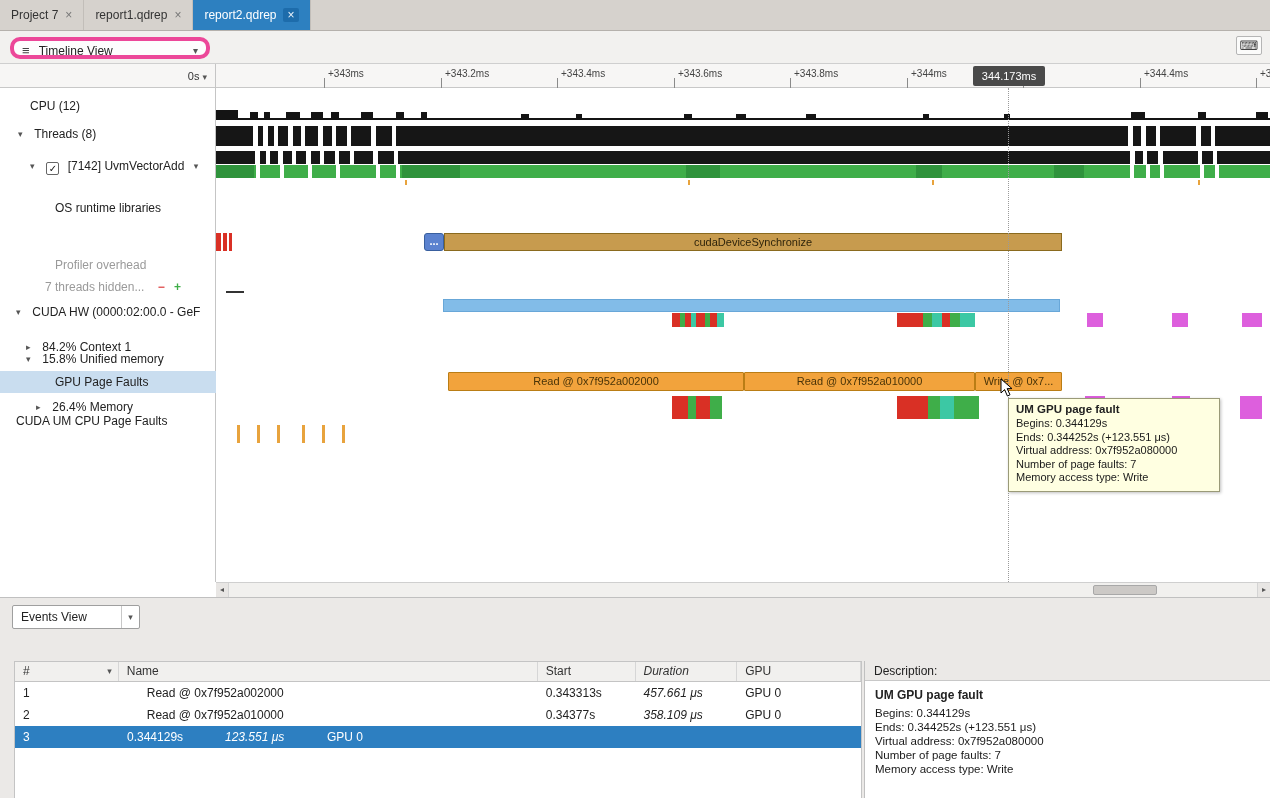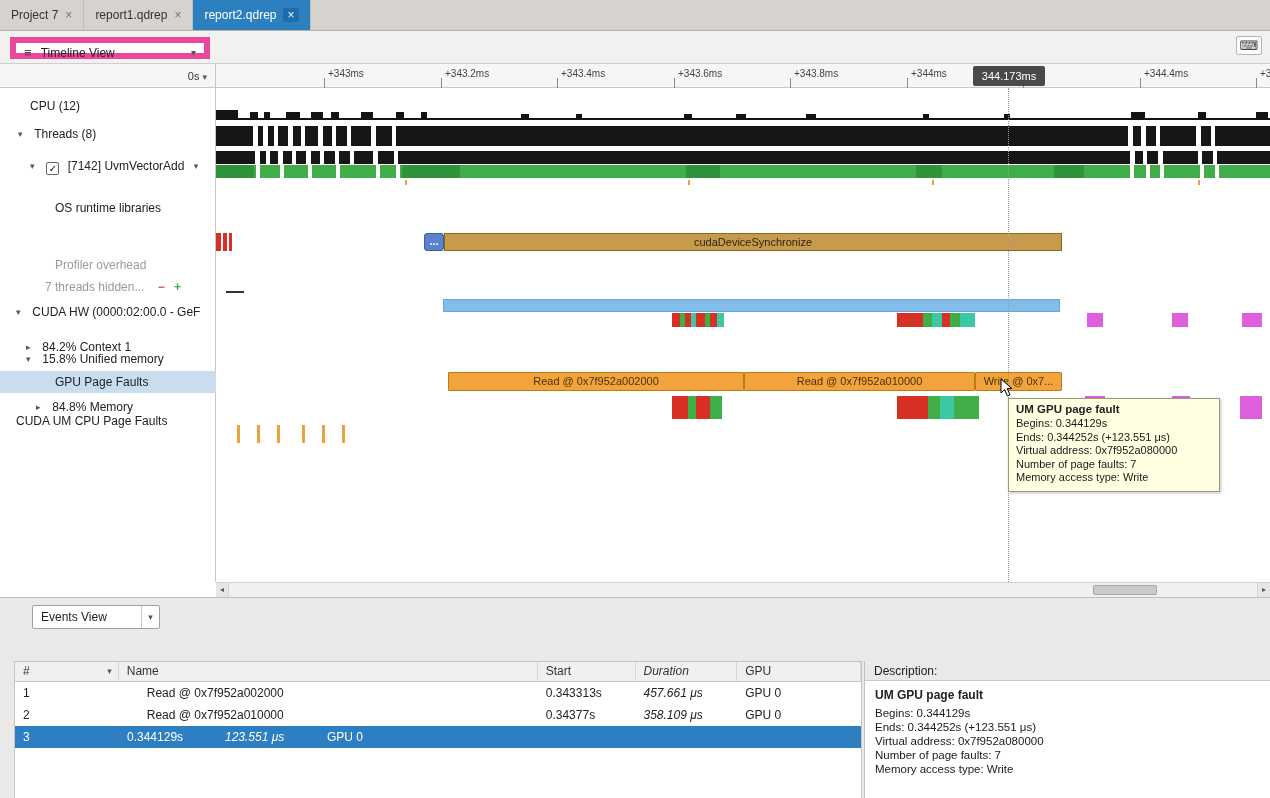--- a/index.html
+++ b/index.html
@@ -9,21 +9,21 @@
 
   
   .tabbar { position:absolute; left:0; top:0; width:1270px; height:31px; background:#d6d2cd; border-bottom:1px solid #b5b1ac; display:flex; }
   .tab { display:flex; align-items:center; gap:7px; padding:0 11px; border-right:1px solid #c2beb9; font-size:12px; color:#333; cursor:default; }
   .tab .x { color:#777; font-size:12px; }
   .tab.active { background:#2d80c0; color:#fff; }
   .tab.active .x { background:#1d6cab; color:#eaf3fb; padding:0 4px; border-radius:2px; }
 
   
   .toolbar { position:absolute; left:0; top:31px; width:1270px; height:33px; background:#f2f1ef; border-bottom:1px solid #cfcfcf; }
-  .viewdd { position:absolute; left:10px; top:6px; width:200px; height:22px; background:#fdfdfd; border:6px solid #ec4899; border-radius:0; line-height:20px; padding:0 8px; }
+  .viewdd { position:absolute; left:10px; top:6px; width:200px; height:22px; background:#fdfdfd; border:4px solid #ec4899; border-radius:10px; line-height:20px; padding:0 8px; }
   .viewdd .menu { color:#444; margin-right:6px; font-size:13px; }
   .viewdd .caret { position:absolute; right:8px; color:#555; font-size:10px; }
   .kbd { position:absolute; right:8px; top:5px; width:26px; height:19px; border:1px solid #b5b5b5; background:#fbfbfa; border-radius:2px; text-align:center; line-height:17px; font-size:13px; color:#444; }
 
   
   .ruler { position:absolute; left:0; top:64px; width:1270px; height:24px; background:#f7f6f5; border-bottom:1px solid #c8c8c8; }
   .ruler-left { position:absolute; left:0; top:0; width:216px; height:24px; text-align:right; padding-right:8px; line-height:24px; font-size:11px; color:#333; border-right:1px solid #c5c5c5; }
   .tick { position:absolute; top:14px; width:1px; height:10px; background:#8a8a8a; }
   .tlabel { position:absolute; top:4px; font-size:10px; color:#444; white-space:nowrap; }
   .minor { position:absolute; left:216px; top:84px; width:1054px; height:4px;
@@ -63,21 +63,21 @@
   .mouse { position:absolute; left:1000px; top:290px; z-index:50; }
 
   
   .hscroll { position:absolute; left:216px; top:582px; width:1054px; height:15px; background:#f1f0ee; border-top:1px solid #cfcfcf; }
   .sbtn { position:absolute; top:0; width:13px; height:15px; text-align:center; line-height:14px; font-size:8px; color:#555; background:#e8e6e4; border-right:1px solid #d4d4d4; }
   .sbtn.r { right:0; border-right:none; border-left:1px solid #d4d4d4; }
   .thumb { position:absolute; left:877px; top:2px; width:64px; height:10px; background:#ccc9c6; border:1px solid #a8a8a8; border-radius:2px; }
 
   
   .bottom { position:absolute; left:0; top:597px; width:1270px; height:201px; background:#ebe9e7; border-top:1px solid #c0c0c0; }
-  .eventsdd { position:absolute; left:12px; top:7px; width:128px; height:24px; background:#fff; border:1px solid #9f9f9f; border-radius:2px; line-height:22px; padding-left:8px;margin-left:20px; }
+  .eventsdd { position:absolute; left:12px; top:7px; width:128px; height:24px; background:#fff; border:1px solid #9f9f9f; border-radius:2px; line-height:22px; padding-left:8px; }
   .eventsdd .caret { position:absolute; right:0; top:0; width:18px; height:22px; border-left:1px solid #c8c8c8; text-align:center; color:#555; font-size:9px; line-height:22px; }
 
   .etable { position:absolute; left:14px; top:63px; width:848px; height:138px; background:#fff; border:1px solid #c4c4c4; }
   .ehead { display:flex; height:20px; background:#f1f0ee; border-bottom:1px solid #c4c4c4; font-size:12px; color:#333; }
   .ehead > div { border-right:1px solid #d6d6d6; padding-left:8px; line-height:19px; position:relative; }
   .erow { display:flex; height:22px; line-height:22px; font-size:12px; }
   .erow > div { padding-left:8px; overflow:hidden; white-space:nowrap; }
   .c-num { width:104px; } .c-name { width:420px; } .c-start { width:98px; } .c-dur { width:102px;font-style:italic; } .c-gpu { width:124px; }
   .erow .c-name { padding-left:28px; }
   .erow.sel { background:#2d7fc1; color:#fff; }
@@ -182,21 +182,21 @@
       </div>
       <div class="srow" style="top:261px">
         <span class="car" style="margin-left:26px">▾</span>
         <span>15.8% Unified memory</span>
       </div>
       <div class="srow sel-row" style="top:283px">
         <span style="margin-left:55px">GPU Page Faults</span>
       </div>
       <div class="srow" style="top:309px">
         <span class="car" style="margin-left:36px">▸</span>
-        <span>84.8% Memory</span>
+        <span>26.4% Memory</span>
       </div>
       <div class="srow" style="top:323px">
         <span style="margin-left:16px">CUDA UM CPU Page Faults</span>
       </div>
     </div>
 
     <div class="tracks">
 
       <div class="abs" style="left:0;top:30px;width:1054px;height:2px;background:#141414"></div>
       <div class="bump" style="left:0;top:22px;width:22px;height:10px"></div>

